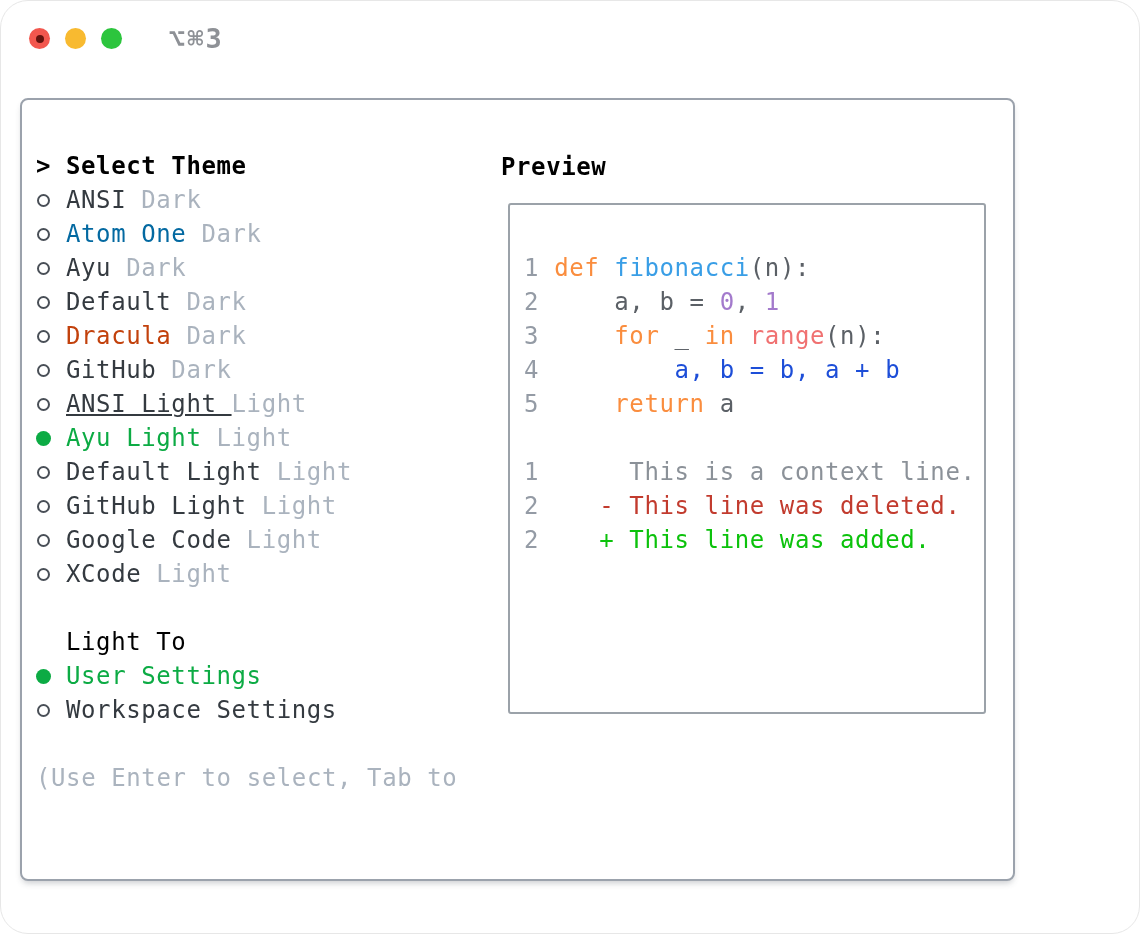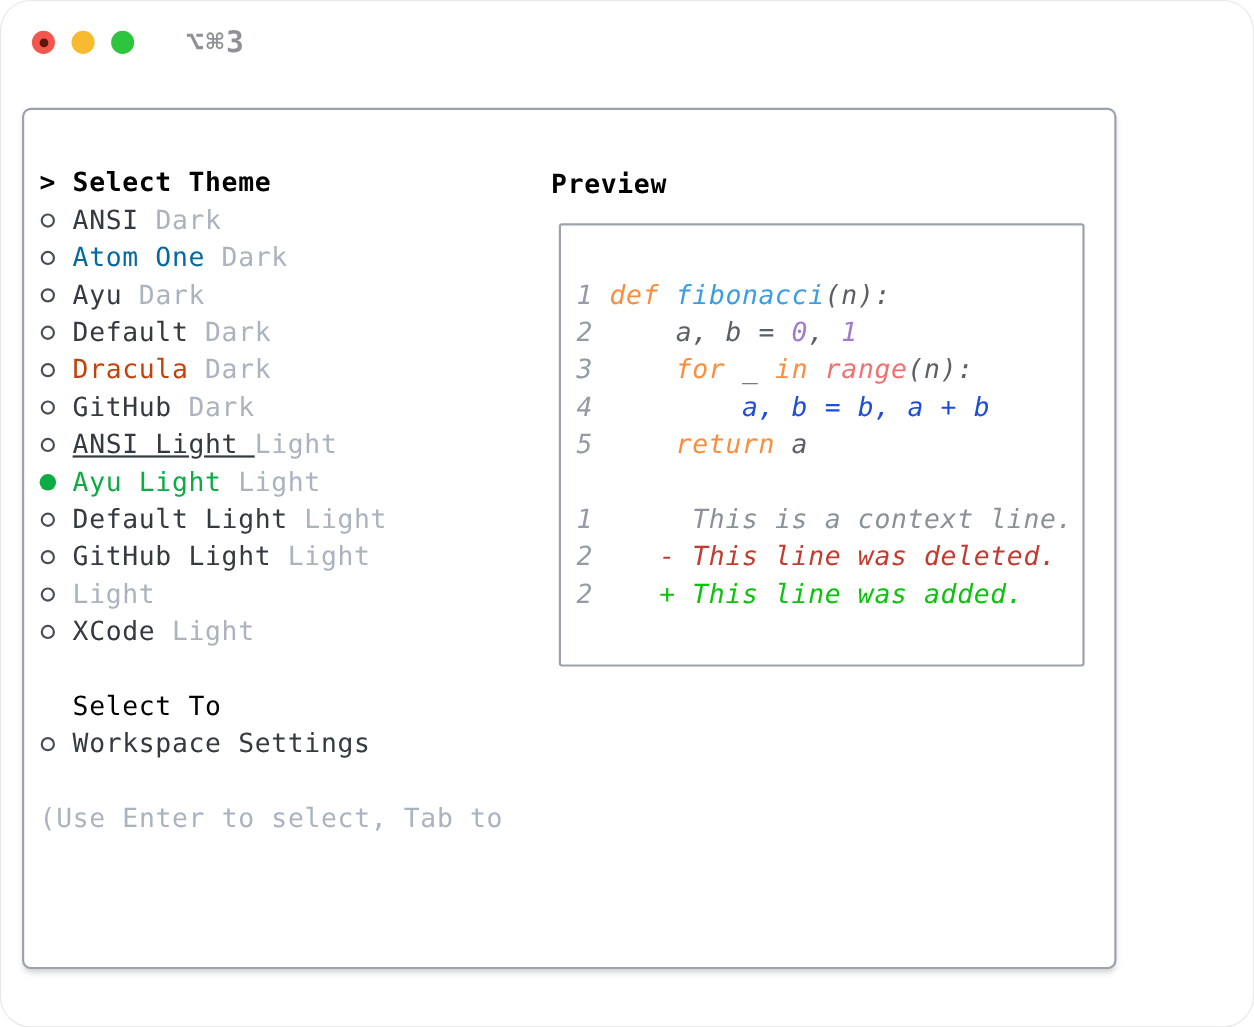--- a/index.html
+++ b/index.html
@@ -53,23 +53,23 @@
   .header-title { font-weight:bold; color:#000; }
   .apply-title-text { color:#000; }
   .hint { }
   
   .preview-title {
     position:absolute; left:500px; top:149px; height:34px;
     display:flex; align-items:center;
     font-size:24px; font-weight:bold; color:#000; letter-spacing:0.6px;
   }
   .preview-box {
-    position:absolute; left:507px; top:202px; width:478px; height:403px;
+    position:absolute; left:507px; top:202px; width:478px; height:511px;
     border:2px solid #9ba2a9; border-radius:3px; background:#fff;
-    padding:46px 0 16px 14px; overflow:hidden;font-style:italic;
+    padding:46px 0 16px 14px; overflow:hidden;
   }
   .code-line {
     height:34px; line-height:34px; white-space:pre;
     font-size:24px; letter-spacing:0.6px;
   }
 </style>
 </head>
 <body>
 
 <div class="window">
@@ -94,29 +94,30 @@
         <div class="row"><span class="marker"><span class="radio"></span></span><span class="name" style="color: rgb(52, 58, 64);">ANSI </span><span class="variant" style="color: rgb(170, 179, 190);">Dark</span></div>
         <div class="row"><span class="marker"><span class="radio"></span></span><span class="name" style="color: #0369a1;">Atom One </span><span class="variant" style="color: rgb(170, 179, 190);">Dark</span></div>
         <div class="row"><span class="marker"><span class="radio"></span></span><span class="name" style="color: rgb(52, 58, 64);">Ayu </span><span class="variant" style="color: rgb(170, 179, 190);">Dark</span></div>
         <div class="row"><span class="marker"><span class="radio"></span></span><span class="name" style="color: rgb(52, 58, 64);">Default </span><span class="variant" style="color: rgb(170, 179, 190);">Dark</span></div>
         <div class="row"><span class="marker"><span class="radio"></span></span><span class="name" style="color: #c2410c;">Dracula </span><span class="variant" style="color: rgb(170, 179, 190);">Dark</span></div>
         <div class="row"><span class="marker"><span class="radio"></span></span><span class="name" style="color: rgb(52, 58, 64);">GitHub </span><span class="variant" style="color: rgb(170, 179, 190);">Dark</span></div>
         <div class="row"><span class="marker"><span class="radio"></span></span><span class="name" style="color: rgb(52, 58, 64); text-decoration: underline;">ANSI Light </span><span class="variant" style="color: rgb(170, 179, 190);">Light</span></div>
         <div class="row"><span class="marker"><span class="radio filled" style="background: rgb(12, 171, 68);"></span></span><span class="name" style="color: rgb(12, 171, 68);">Ayu Light </span><span class="variant" style="color: rgb(170, 179, 190);">Light</span></div>
         <div class="row"><span class="marker"><span class="radio"></span></span><span class="name" style="color: rgb(52, 58, 64);">Default Light </span><span class="variant" style="color: rgb(170, 179, 190);">Light</span></div>
         <div class="row"><span class="marker"><span class="radio"></span></span><span class="name" style="color: rgb(52, 58, 64);">GitHub Light </span><span class="variant" style="color: rgb(170, 179, 190);">Light</span></div>
-        <div class="row"><span class="marker"><span class="radio"></span></span><span class="variant" style="color: rgb(170, 179, 190);">Light</span></div>
+        <div class="row"><span class="marker"><span class="radio"></span></span><span class="name" style="color: rgb(52, 58, 64);">Google Code </span><span class="variant" style="color: rgb(170, 179, 190);">Light</span></div>
         <div class="row"><span class="marker"><span class="radio"></span></span><span class="name" style="color: rgb(52, 58, 64);">XCode </span><span class="variant" style="color: rgb(170, 179, 190);">Light</span></div>
       </div>
     <div class="row"></div>
     <div class="row">
       <span class="marker"></span>
-      <span class="apply-title-text">Select To</span>
+      <span class="apply-title-text">Light To</span>
     </div>
     <div id="apply-list">
+        <div class="row"><span class="marker"><span class="radio filled" style="background: rgb(12, 171, 68);"></span></span><span class="name" style="color: rgb(12, 171, 68);">User Settings</span></div>
         <div class="row"><span class="marker"><span class="radio"></span></span><span class="name" style="color: rgb(52, 58, 64);">Workspace Settings</span></div>
       </div>
     <div class="row"></div>
     <div class="hint" style="color: rgb(170, 179, 190);">
       <div class="row">(Use Enter to select, Tab to</div>
     </div>
   </div>
 
   <div class="preview-title">Preview</div>
 

